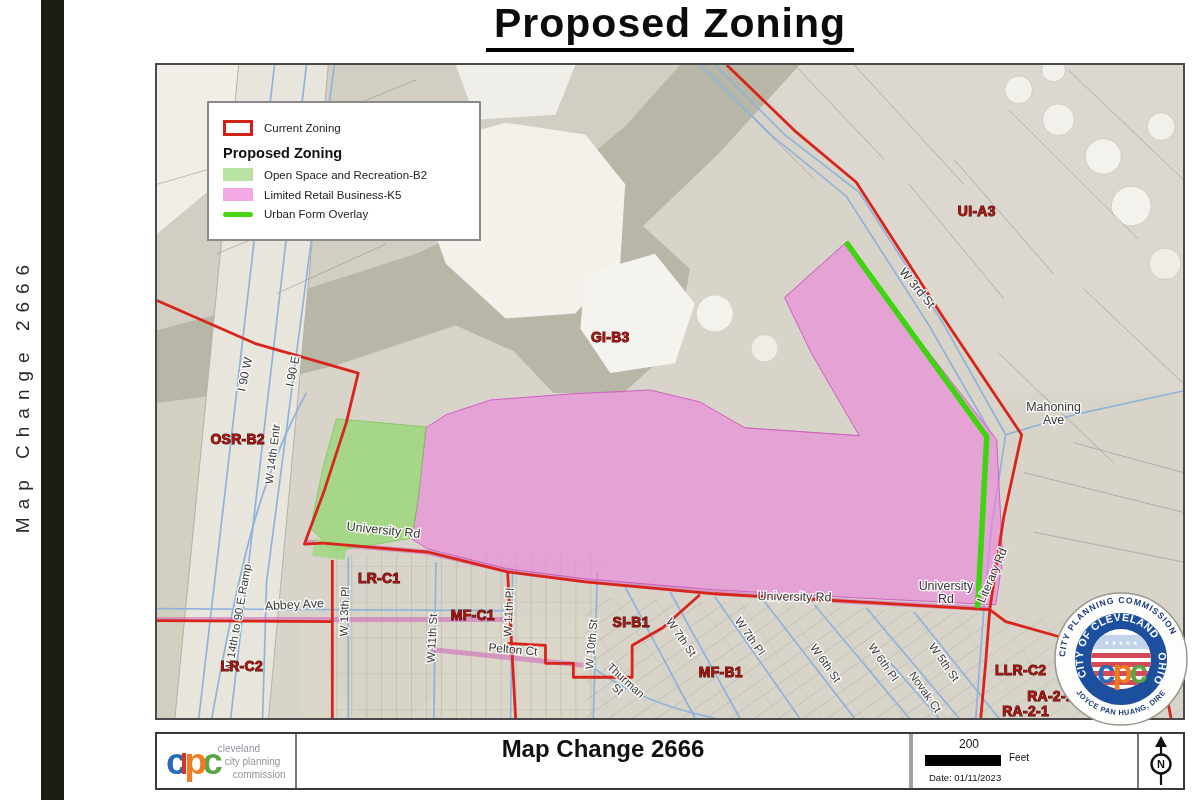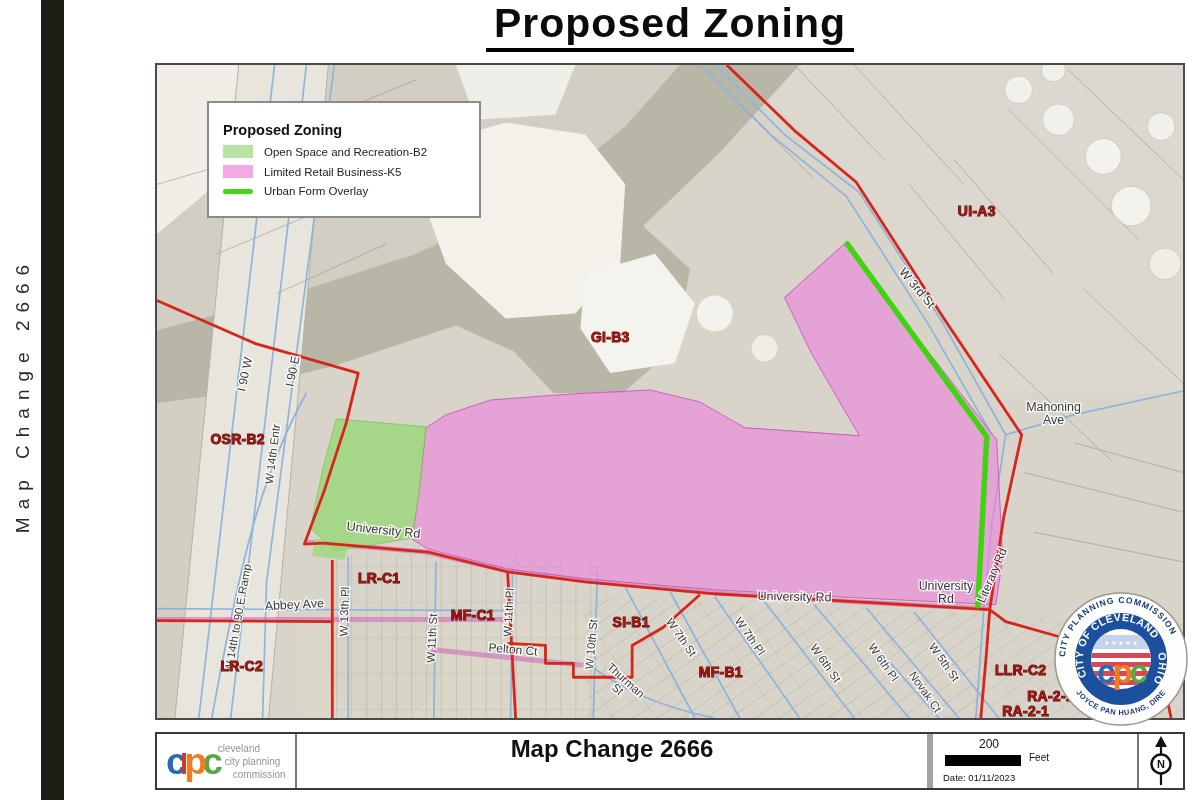--- a/index.html
+++ b/index.html
@@ -42,25 +42,25 @@
     padding-left:9px;box-sizing:border-box}
   .cpc{font-size:37px;font-weight:700;letter-spacing:-5px;line-height:1;display:flex;align-items:center}
   .cpc .c1{color:#2a6ab3}.cpc .p{color:#f07c1f;position:relative}.cpc .c2{color:#5aa646}
   .cpc .redbar{display:inline-block;width:4px;height:21px;background:#d5352b;margin:4px -1px 0 0}
   .org{font-size:10px;color:#8e959b;line-height:1.3;white-space:nowrap}
   .org div:nth-child(2){padding-left:7px}
   .org div:nth-child(3){padding-left:15px}
   .f-title{flex:1;text-align:center;padding-top:2px}
   .f-title .big{font-size:24px;font-weight:700;color:#111;line-height:1.05}
   .f-title .desc{font-size:10.6px;color:#1c1c1c;line-height:1.25}
-  .f-scale{width:210px;border-left:6px solid #a3a3a3;position:relative;box-sizing:border-box}
+  .f-scale{width:228px;border-left:4px solid #a3a3a3;position:relative;box-sizing:border-box}
   .f-scale .num{position:absolute;left:46px;top:3px;font-size:12px;color:#111}
   .f-scale .bar{position:absolute;left:12px;top:21px;width:76px;height:11px;background:#000}
   .f-scale .unit{position:absolute;left:96px;top:18px;font-size:10px;color:#111}
-  .f-scale .date{position:absolute;left:10px;top:38px;font-size:9.5px;color:#111}
+  .f-scale .date{position:absolute;left:16px;top:38px;font-size:9.5px;color:#111}
   .f-north{width:46px;border-left:2px solid #777;display:flex;align-items:center;
     justify-content:center;box-sizing:border-box}
 </style>
 </head>
 <body>
 
 <div id="stage">
 
   <div class="side-bar"></div>
   <div class="side-text">Map Change 2666</div>
@@ -194,20 +194,24 @@
           <text transform="translate(476 565) rotate(0)" class="zn-label" text-anchor="middle"><tspan x="0" dy="0">SI-B1</tspan></text>
           <text transform="translate(566 616) rotate(0)" class="zn-label" text-anchor="middle"><tspan x="0" dy="0">MF-B1</tspan></text>
           <text transform="translate(85 610) rotate(0)" class="zn-label" text-anchor="middle"><tspan x="0" dy="0">LR-C2</tspan></text>
           <text transform="translate(867 614) rotate(0)" class="zn-label" text-anchor="middle"><tspan x="0" dy="0">LLR-C2</tspan></text>
           <text transform="translate(897 640) rotate(0)" class="zn-label" text-anchor="middle"><tspan x="0" dy="0">RA-2-1</tspan></text>
           <text transform="translate(872 655) rotate(0)" class="zn-label" text-anchor="middle"><tspan x="0" dy="0">RA-2-1</tspan></text>
         </g>
     </svg>
 
     <div class="legend">
+      <div class="legend-row">
+        <span class="sw sw-red"></span>
+        <span class="lbl">Current Zoning</span>
+      </div>
       <div class="legend-header">Proposed Zoning</div>
       <div class="legend-row">
         <span class="sw sw-green"></span>
         <span class="lbl">Open Space and Recreation-B2</span>
       </div>
       <div class="legend-row">
         <span class="sw sw-pink"></span>
         <span class="lbl">Limited Retail Business-K5</span>
       </div>
       <div class="legend-row">

